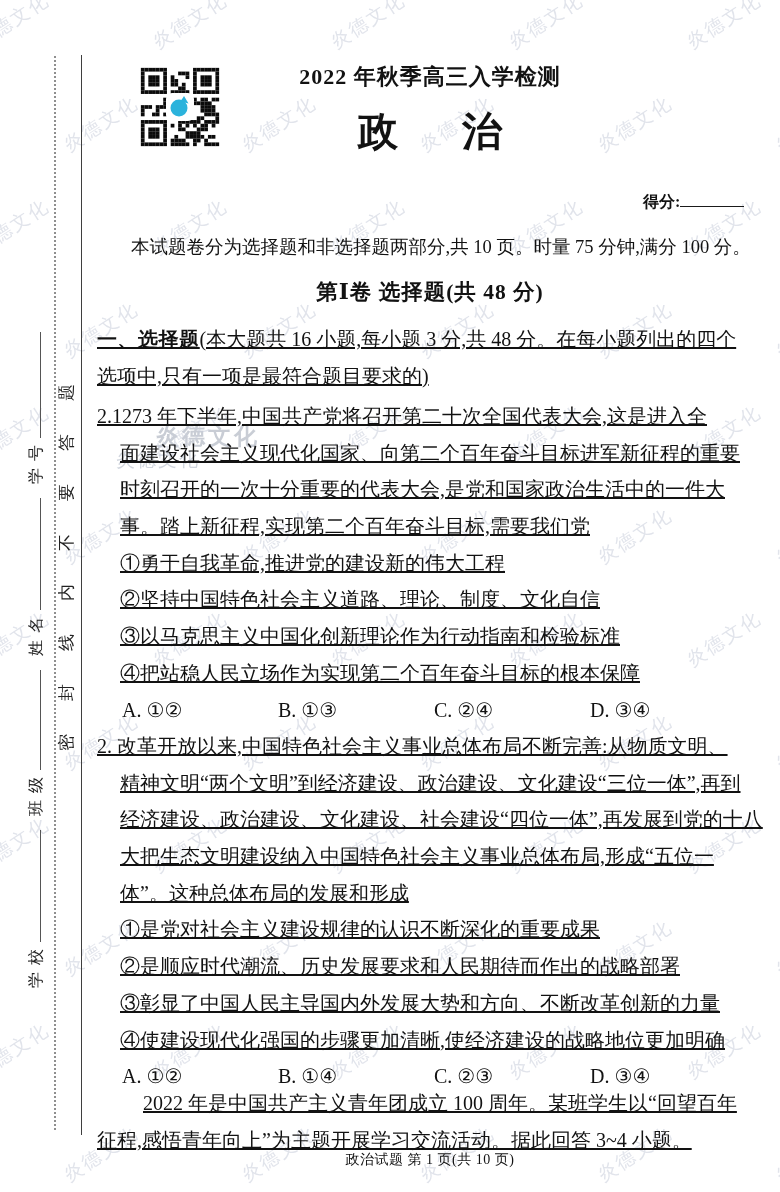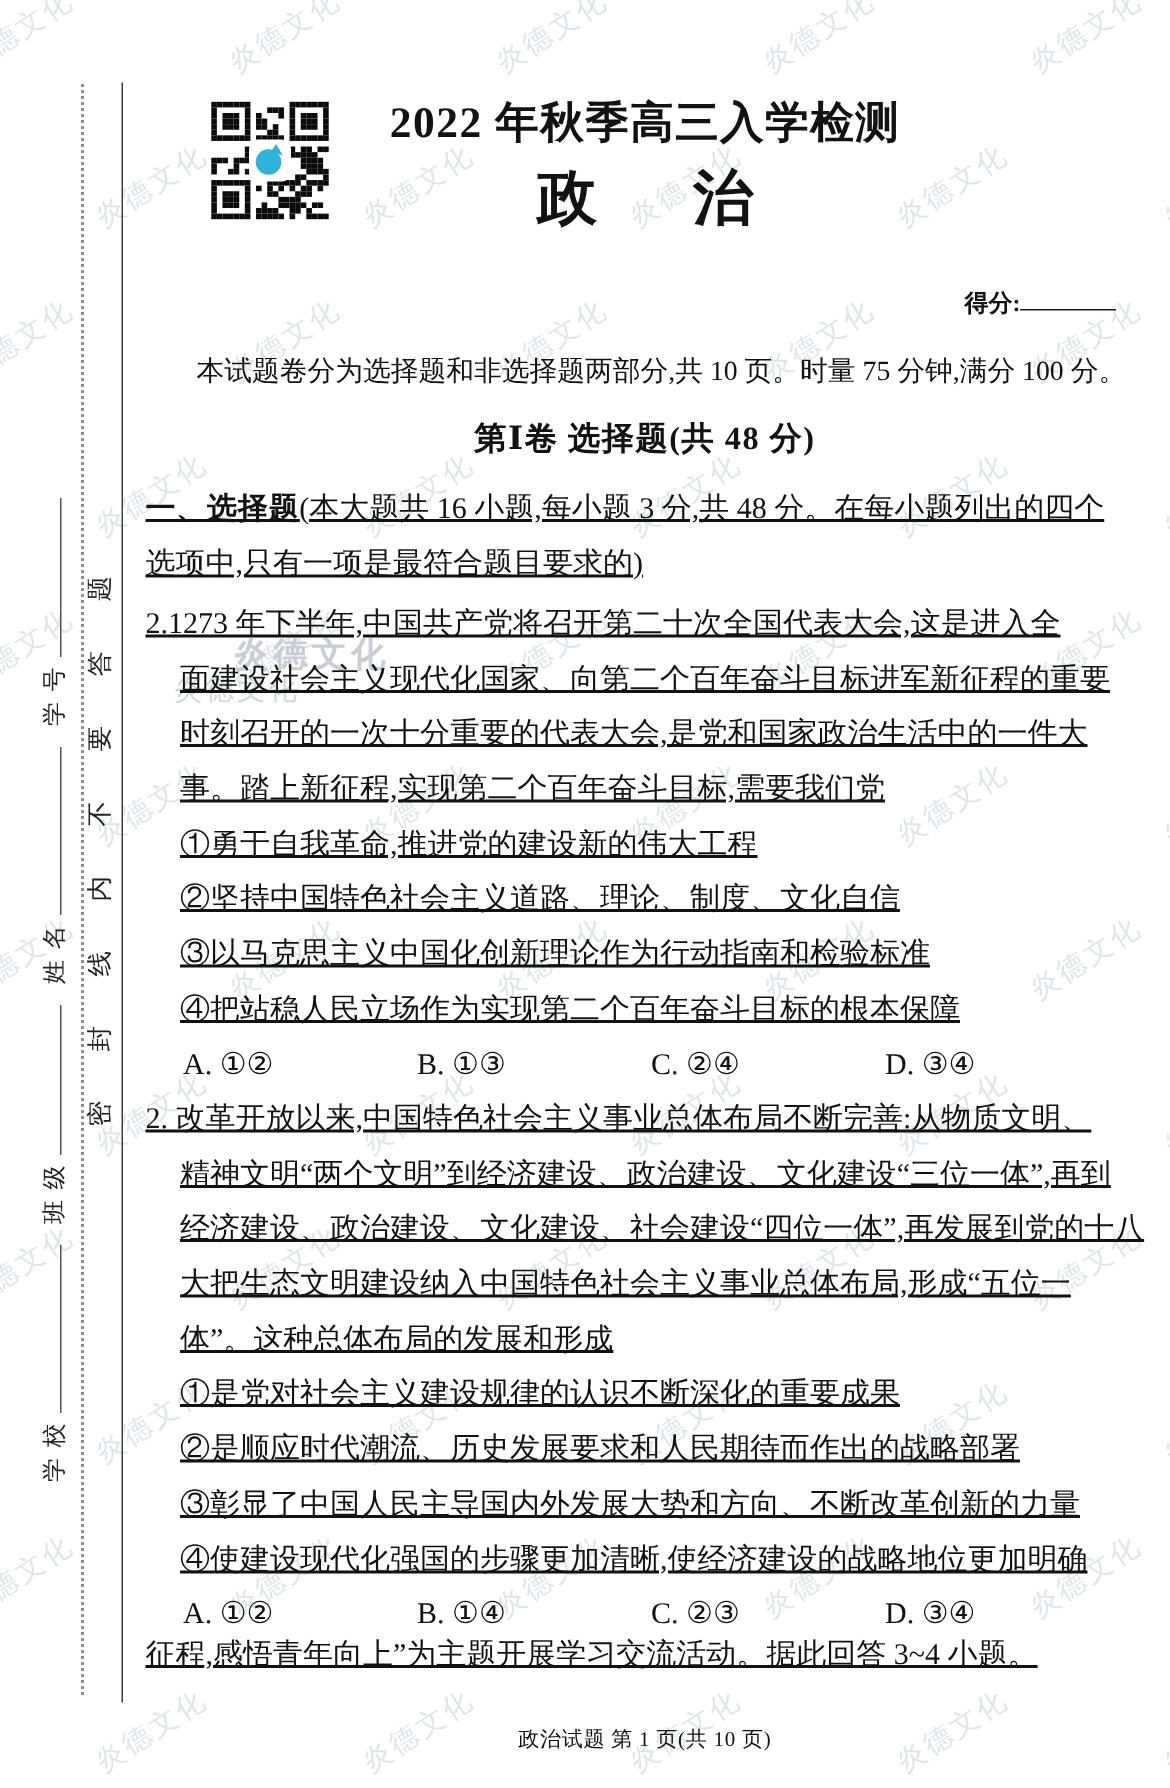--- a/index.html
+++ b/index.html
@@ -39,21 +39,21 @@
   }
   .field-label{letter-spacing:7px;}
   .field-blank{
     display:inline-block;height:15px;border-bottom:1.2px solid #555;
     margin:0 14px 0 0;vertical-align:baseline;
   }
   .fb1{width:112px;} .fb2{width:100px;} .fb3{width:112px;} .fb4{width:106px;}
   
   .doc-title{
     position:absolute;left:95px;top:62px;width:670px;
-    text-align:center;font-size:29px;font-weight:900;letter-spacing:1px;
+    text-align:center;font-size:22px;font-weight:900;letter-spacing:1px;
     z-index:2;
   }
   .qr-wrap{position:absolute;left:139px;top:66px;width:82px;height:82px;z-index:2;}
   .subject{
     position:absolute;left:95px;top:104px;width:670px;
     display:flex;justify-content:center;gap:64px;
     font-size:40px;font-weight:900;z-index:1;
   }
   .score-row{position:absolute;left:643px;top:190px;font-size:16px;font-weight:bold;z-index:2;white-space:nowrap;}
   .score-blank{display:inline-block;width:64px;height:16px;border-bottom:1.6px solid #1a1a1a;}
@@ -448,17 +448,18 @@
   <div class="opt-row">
     <span class="opt"><span>A.</span> <span>①②</span></span>
     <span class="opt"><span>B.</span> <span>①④</span></span>
     <span class="opt"><span>C.</span> <span>②③</span></span>
     <span class="opt"><span>D.</span> <span>③④</span></span>
   </div>
 </div>
 
 <div class="tblock passage">
   <div>
+      <div class="line first">2022 年是中国共产主义青年团成立 100 周年。某班学生以“回望百年</div>
       <div class="line cont">征程,感悟青年向上”为主题开展学习交流活动。据此回答 3~4 小题。</div>
     </div>
 </div>
 
 <div class="footer">政治试题  第 1 页(共 10 页)</div>
 
 </body></html>

